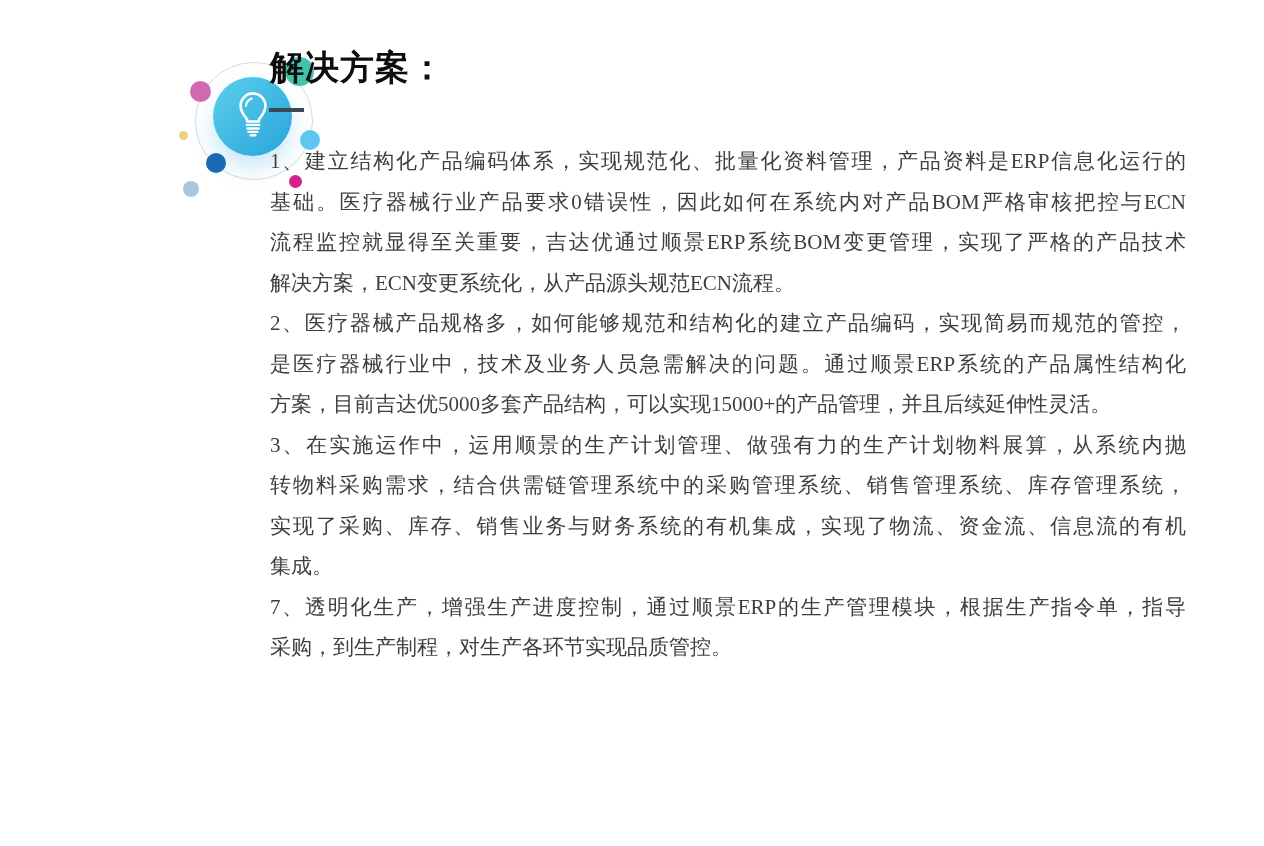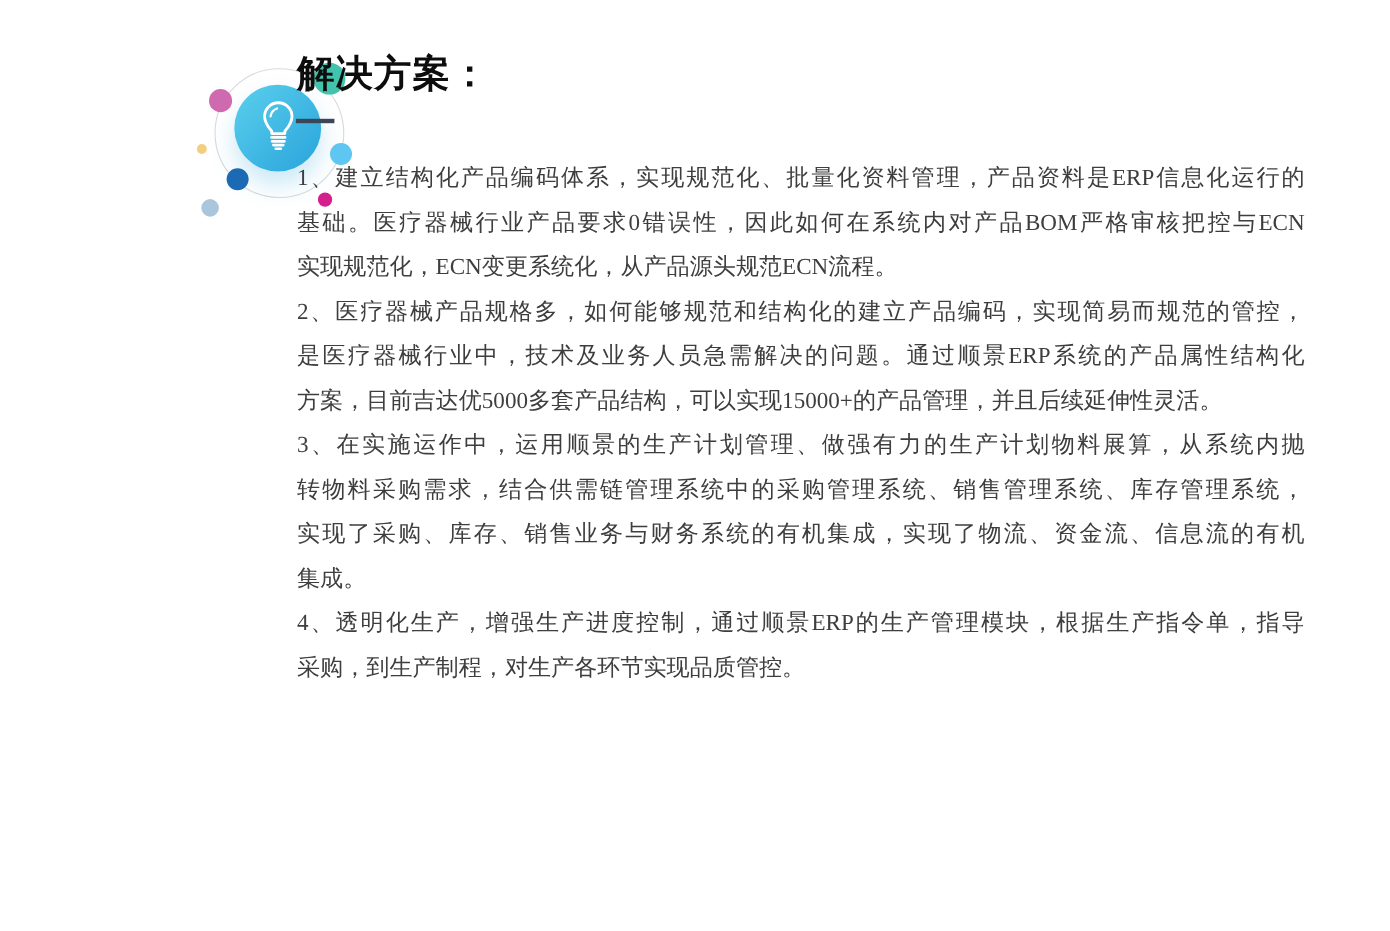--- a/index.html
+++ b/index.html
@@ -112,32 +112,33 @@
   <div class="dot dot-magenta" style="background: rgb(211, 32, 141);"></div>
 </div>
 
 <h1 class="page-title">解决方案：</h1>
 <div class="title-underline" style="background: rgb(59, 71, 84);"></div>
 
 <div class="paragraphs" style="color: rgb(62, 62, 62);">
     <div class="para">
       <div class="line">1、建立结构化产品编码体系，实现规范化、批量化资料管理，产品资料是ERP信息化运行的</div>
       <div class="line">基础。医疗器械行业产品要求0错误性，因此如何在系统内对产品BOM严格审核把控与ECN</div>
-      <div class="line line-last">实现规范化，ECN变更系统化，从产品源头规范ECN流程。</div>
+      <div class="line">流程监控就显得至关重要，吉达优通过顺景ERP系统BOM变更管理，实现了严格的产品技术</div>
+      <div class="line line-last">解决方案，ECN变更系统化，从产品源头规范ECN流程。</div>
     </div>
     <div class="para">
       <div class="line">2、医疗器械产品规格多，如何能够规范和结构化的建立产品编码，实现简易而规范的管控，</div>
       <div class="line">是医疗器械行业中，技术及业务人员急需解决的问题。通过顺景ERP系统的产品属性结构化</div>
       <div class="line line-last">方案，目前吉达优5000多套产品结构，可以实现15000+的产品管理，并且后续延伸性灵活。</div>
     </div>
     <div class="para">
       <div class="line">3、在实施运作中，运用顺景的生产计划管理、做强有力的生产计划物料展算，从系统内抛</div>
       <div class="line">转物料采购需求，结合供需链管理系统中的采购管理系统、销售管理系统、库存管理系统，</div>
       <div class="line">实现了采购、库存、销售业务与财务系统的有机集成，实现了物流、资金流、信息流的有机</div>
       <div class="line line-last">集成。</div>
     </div>
     <div class="para">
-      <div class="line">4、透明化生产，增强生产进度控制，通过顺景ERP的生产管理模块，根据生产指令单，指导</div>
+      <div class="line">7、透明化生产，增强生产进度控制，通过顺景ERP的生产管理模块，根据生产指令单，指导</div>
     </div>
     <div class="para">
       <div class="line line-last">采购，到生产制程，对生产各环节实现品质管控。</div>
     </div>
   </div>
 
 </body></html>

